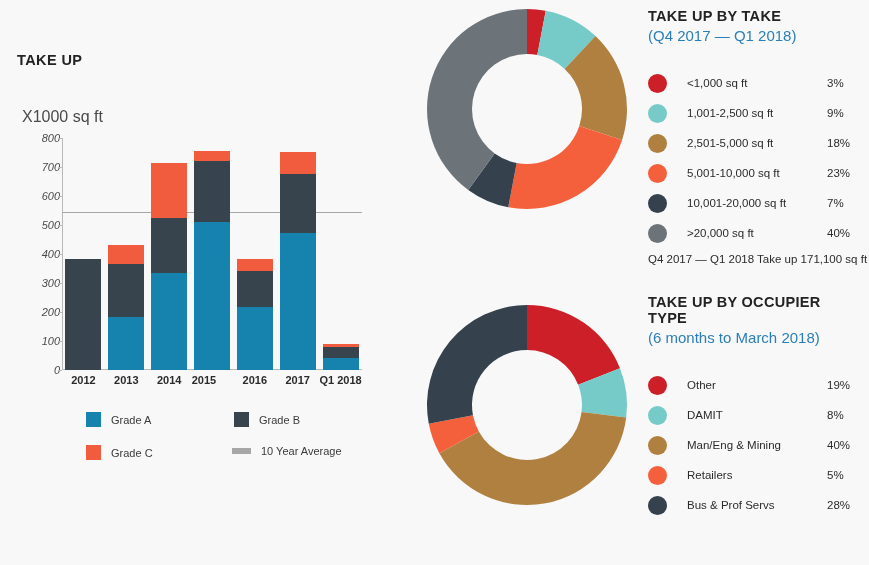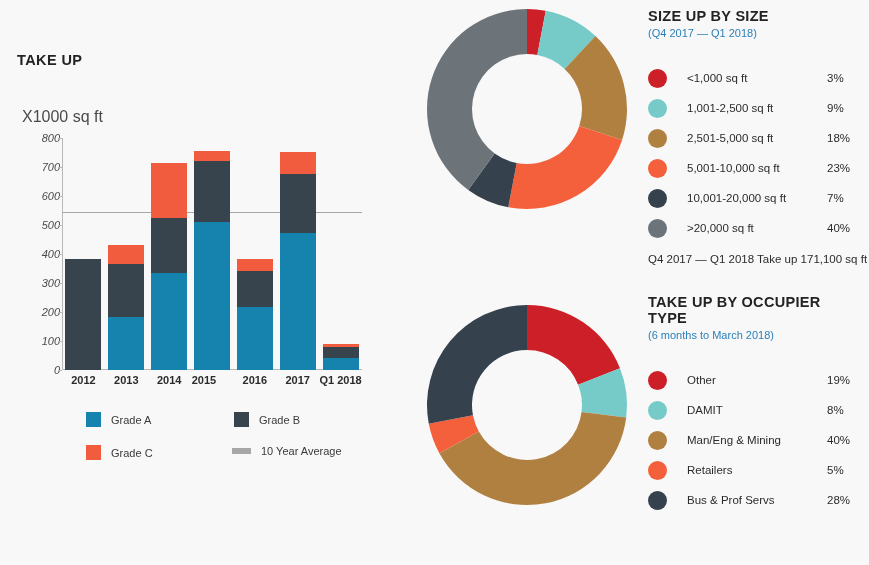--- a/index.html
+++ b/index.html
@@ -34,21 +34,21 @@
   .lg-row{position:absolute;display:flex;align-items:center;}
   .lg-sw{width:15px;height:15px;margin-right:10px;flex:none;}
   .lg-line{width:19px;height:6px;margin-right:10px;margin-left:-2px;flex:none;}
 
   
   #donut-top{position:absolute;left:424px;top:6px;width:206px;height:206px;}
   #donut-bottom{position:absolute;left:424px;top:302px;width:206px;height:206px;}
 
   
   .sec-title{font-size:14.5px;font-weight:bold;letter-spacing:.3px;color:#232323;}
-  .sec-sub{font-size:11px;color:#2b7fb8;margin-top:3px;}
+  .sec-sub{font-size:15px;color:#2b7fb8;margin-top:3px;}
   #size-block{position:absolute;left:648px;top:8px;width:215px;}
   #occ-block{position:absolute;left:648px;top:294px;width:215px;}
   .legend-list{margin-top:24px;}
   .leg-item{display:flex;align-items:center;height:30px;}
   .dot{width:19px;height:19px;border-radius:50%;flex:none;}
   .leg-label{margin-left:20px;font-size:11.5px;color:#2b2b2b;flex:1;white-space:nowrap;}
   .leg-val{font-size:11.5px;color:#2b2b2b;width:36px;text-align:left;}
   #size-foot{position:absolute;left:648px;top:253px;font-size:11.5px;color:#2b2b2b;white-space:nowrap;}
 </style>
 </head>
@@ -159,21 +159,21 @@
   </svg>
 <svg id="donut-bottom" viewBox="0 0 206 206">
     <path d="M 103 3 A 100 100 0 0 1 195.97764858882513 66.1875447315322 L 154.13770672385382 82.75314960234272 A 55 55 0 0 0 103 48 Z" fill="#cc1f28"></path>
     <path d="M 195.97764858882513 66.1875447315322 A 100 100 0 0 1 202.21147013144778 115.53332335643042 L 157.5663085722963 109.89332784603673 A 55 55 0 0 0 154.13770672385382 82.75314960234272 Z" fill="#76cbc9"></path>
     <path d="M 202.21147013144778 115.53332335643042 A 100 100 0 0 1 15.369331995613635 151.17536741017153 L 54.803132597587506 129.49645207559433 A 55 55 0 0 0 157.5663085722963 109.89332784603673 Z" fill="#b08040"></path>
     <path d="M 15.369331995613635 151.17536741017153 A 100 100 0 0 1 4.771274927131131 121.73813145857245 L 48.97420120992212 113.30597230221485 A 55 55 0 0 0 54.803132597587506 129.49645207559433 Z" fill="#f5603c"></path>
     <path d="M 4.771274927131131 121.73813145857245 A 100 100 0 0 1 102.99999999999999 3 L 102.99999999999999 48 A 55 55 0 0 0 48.97420120992212 113.30597230221485 Z" fill="#35414d"></path>
   </svg>
 
 <div class="panel" id="size-block">
-  <div class="sec-title">SIZE UP BY SIZE</div>
+  <div class="sec-title">TAKE UP BY TAKE</div>
   <div class="sec-sub">(Q4 2017 — Q1 2018)</div>
   <div class="legend-list" id="size-legend">
       <div class="leg-item">
         <span class="dot" style="background: rgb(204, 31, 40);"></span>
         <span class="leg-label">&lt;1,000 sq ft</span>
         <span class="leg-val">3%</span>
       </div>
       <div class="leg-item">
         <span class="dot" style="background: rgb(118, 203, 201);"></span>
         <span class="leg-label">1,001-2,500 sq ft</span>

